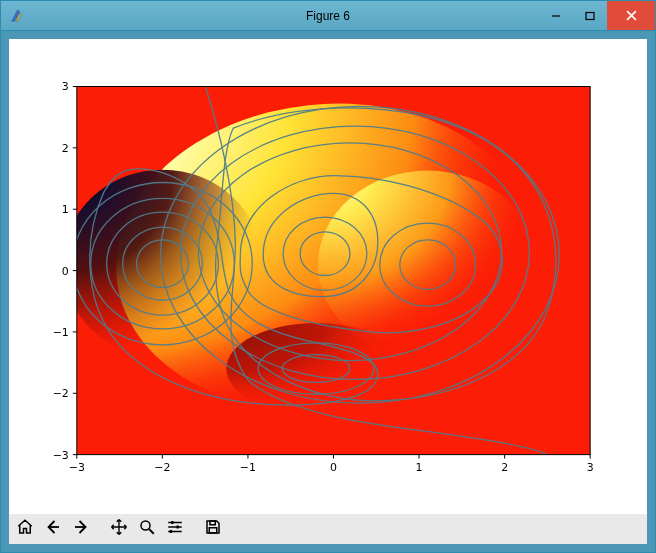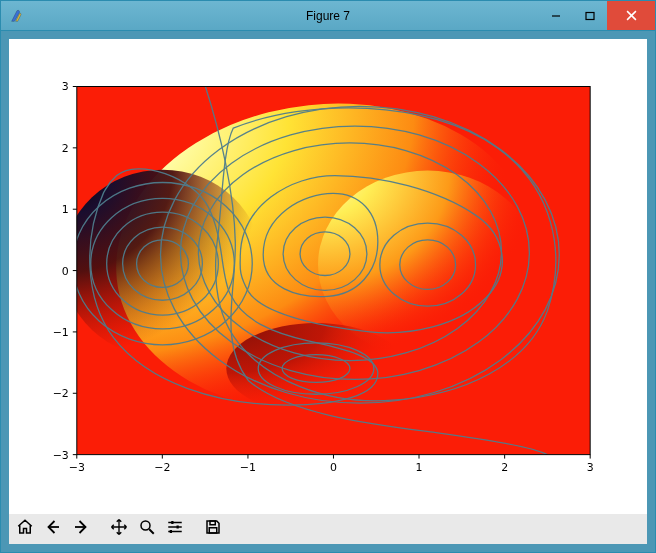--- a/index.html
+++ b/index.html
@@ -112,21 +112,21 @@
 
 <div class="window">
 
   <div class="titlebar">
     <div class="titlebar-icon">
       <svg viewBox="0 0 24 24" width="16" height="16">
         <path d="M4 20 L12 4 Q15 2 16 6 L8 20 Z" fill="#3a6fd8" stroke="#234" stroke-width="0.5"></path>
         <path d="M10 20 L16 8 Q18 7 18 10 L13 20 Z" fill="#e2b63a" stroke="#234" stroke-width="0.5"></path>
       </svg>
     </div>
-    <div class="titlebar-title">Figure 7</div>
+    <div class="titlebar-title">Figure 6</div>
     <div class="win-controls">
       <div class="win-btn">
         <svg width="10" height="10" viewBox="0 0 10 10">
             <line x1="1" y1="5" x2="9" y2="5" stroke="#000" stroke-width="1.2"></line>
           </svg>
       </div>
       <div class="win-btn">
         <svg width="10" height="10" viewBox="0 0 10 10">
             <rect x="1" y="1.5" width="8" height="7" fill="none" stroke="#000" stroke-width="1.2"></rect>
           </svg>

